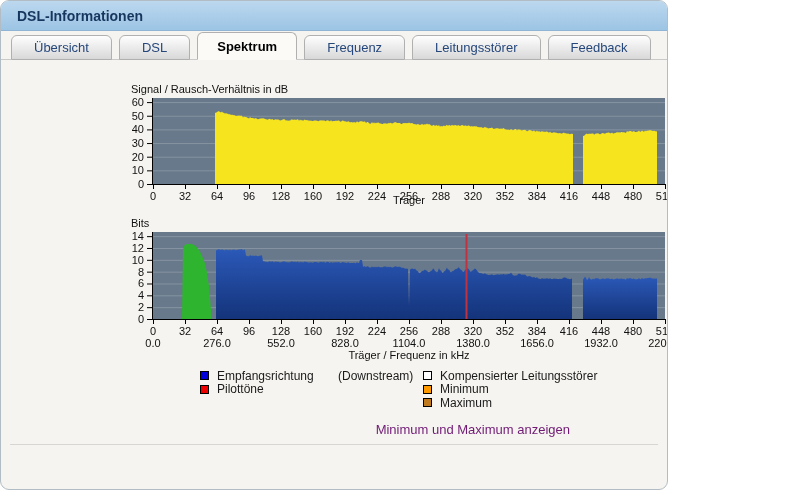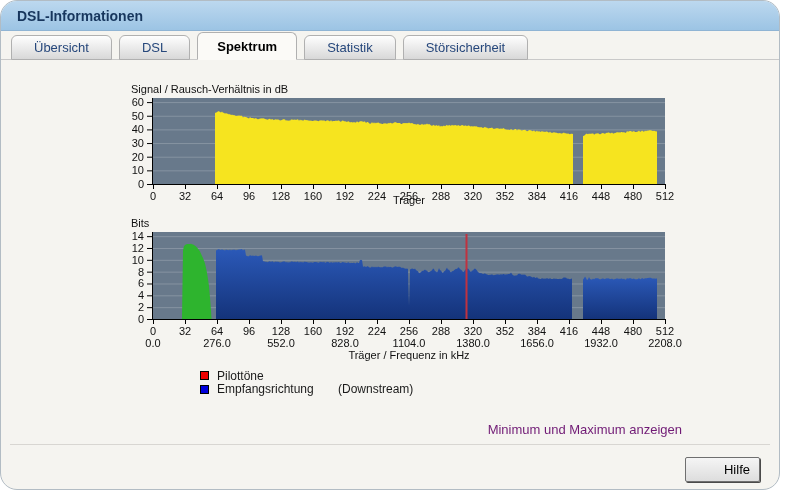--- a/index.html
+++ b/index.html
@@ -1,19 +1,19 @@
 <!DOCTYPE html>
 <html><head>
 <meta charset="utf-8">
 <style>
   * { box-sizing: border-box; margin: 0; padding: 0; }
   html,body { width: 788px; height: 490px; background:#fff;
     font-family: "Liberation Sans", "DejaVu Sans", sans-serif; }
-  .window { position:absolute; left:0; top:0; width:780px; height:490px;
-    background:#f5f4f0; border:1px solid #b2bcc4; border-radius:17px; overflow:hidden; }
+  .window { position:absolute; left:0; top:0; width:668px; height:490px;
+    background:#f5f4f0; border:1px solid #b2bcc4; border-radius:9px; overflow:hidden; }
   .titlebar { position:absolute; left:0; top:0; right:0; height:30px;
     background:linear-gradient(#bcd8ef,#9cc4e4); border-bottom:1px solid #8fb4d4;
     line-height:30px; padding-left:16px; }
   .titlebar span { font-size:14px; font-weight:bold; color:#17365d; }
   .tabbar { position:absolute; left:0; top:32px; right:0; height:27px;
     display:flex; align-items:flex-end; padding-left:10px; gap:7px;
     border-bottom:1px solid #c9c9c9; }
   .tab { position:relative; bottom:-1px; padding:4px 22px 4px;
     background:linear-gradient(#fefefe,#d8d8d8); border:1px solid #b0b0b0;
     border-radius:6px 6px 0 0; font-size:13px; color:#26477b; cursor:pointer; white-space:nowrap; }
@@ -43,22 +43,23 @@
 <div class="window">
 
   <div class="titlebar">
     <span>DSL-Informationen</span>
   </div>
 
   <div class="tabbar">
     <div class="tab">Übersicht</div>
     <div class="tab">DSL</div>
     <div class="tab active">Spektrum</div>
-    <div class="tab">Statistik</div>
-    <div class="tab">Störsicherheit</div>
+    <div class="tab">Frequenz</div>
+    <div class="tab">Leitungsstörer</div>
+    <div class="tab">Feedback</div>
   </div>
 
   <svg id="charts" width="788" height="306">
       <defs>
         <linearGradient id="bluegrad" x1="0" y1="0" x2="0" y2="1">
           <stop offset="0%" stop-color="#2b59b8"></stop>
           <stop offset="100%" stop-color="#14337a"></stop>
         </linearGradient>
       </defs>
       <rect x="152" y="39" width="512" height="86" fill="#68798b"></rect>
@@ -194,30 +195,44 @@
       <text x="472" y="288" text-anchor="middle" font-size="11" fill="#111" font-family="&quot;Liberation Sans&quot;,&quot;DejaVu Sans&quot;,sans-serif">1380.0</text>
       <text x="536" y="288" text-anchor="middle" font-size="11" fill="#111" font-family="&quot;Liberation Sans&quot;,&quot;DejaVu Sans&quot;,sans-serif">1656.0</text>
       <text x="600" y="288" text-anchor="middle" font-size="11" fill="#111" font-family="&quot;Liberation Sans&quot;,&quot;DejaVu Sans&quot;,sans-serif">1932.0</text>
       <text x="664" y="288" text-anchor="middle" font-size="11" fill="#111" font-family="&quot;Liberation Sans&quot;,&quot;DejaVu Sans&quot;,sans-serif">2208.0</text>
       <text x="130" y="168" text-anchor="start" font-size="11" fill="#111" font-family="&quot;Liberation Sans&quot;,&quot;DejaVu Sans&quot;,sans-serif">Bits</text>
       <text x="408" y="300" text-anchor="middle" font-size="11" fill="#111" font-family="&quot;Liberation Sans&quot;,&quot;DejaVu Sans&quot;,sans-serif">Träger / Frequenz in kHz</text>
     </svg>
 
   <div class="legend-col left">
     <div class="lrow">
-      <span class="sw" style="background-color: rgb(238, 0, 0);"></span>
-      <span class="ll">Pilottöne</span>
-    </div>
-    <div class="lrow">
       <span class="sw" style="background-color: rgb(0, 0, 221);"></span>
       <span class="ll">Empfangsrichtung</span>
       <span class="ln">(Downstream)</span>
     </div>
-  </div>
-
+    <div class="lrow">
+      <span class="sw" style="background-color: rgb(238, 0, 0);"></span>
+      <span class="ll">Pilottöne</span>
+    </div>
+  </div>
+
+  <div class="legend-col right">
+    <div class="lrow">
+      <span class="sw" style="background-color: rgb(255, 255, 255);"></span>
+      <span>Kompensierter Leitungsstörer</span>
+    </div>
+    <div class="lrow">
+      <span class="sw" style="background-color: rgb(255, 153, 0);"></span>
+      <span>Minimum</span>
+    </div>
+    <div class="lrow">
+      <span class="sw" style="background-color: rgb(191, 122, 31);"></span>
+      <span>Maximum</span>
+    </div>
+  </div>
 
   <a class="showlink">Minimum und Maximum anzeigen</a>
 
   <div class="footer-divider"></div>
 
   <button class="btn help">Hilfe</button>
 
 </div>
 
 </body></html>

